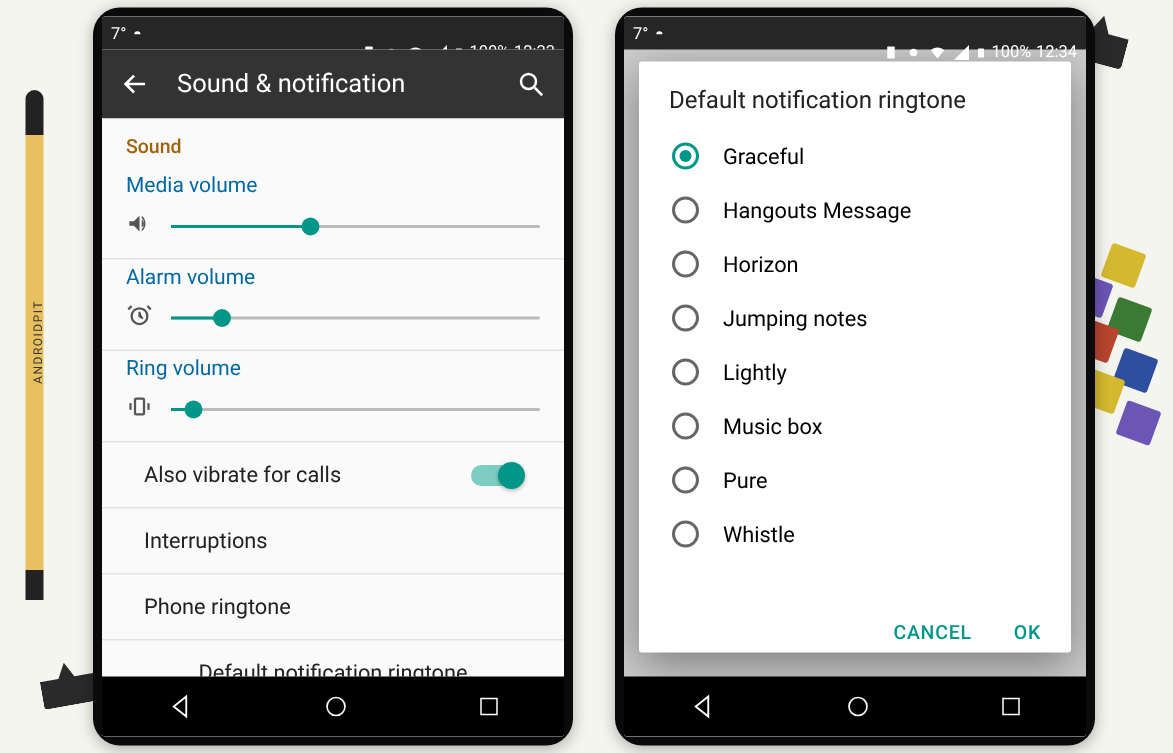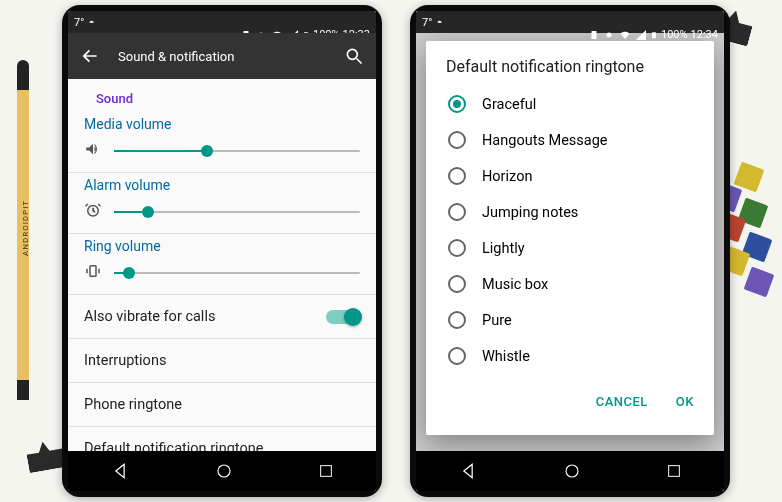--- a/index.html
+++ b/index.html
@@ -26,53 +26,53 @@
   .phone1 { left:62px; }
   .phone2 { left:410px; }
   .screen { width:100%; height:100%; background:#fff; border-radius:2px; display:flex; flex-direction:column; overflow:hidden; position:relative; }
 
   .statusbar { height:22px; background:#262626; color:#fff; display:flex; align-items:center; padding:0 6px; font-size:11px; justify-content:space-between; }
   .status-left { display:flex; align-items:center; gap:3px; }
   .status-right { display:flex; align-items:center; gap:3px;margin-top:25px; }
   .status-right svg { fill:#fff; }
 
   .appbar { height:46px; background:#333; color:#fff; display:flex; align-items:center; padding:0 12px; gap:18px; }
-  .appbar .title { font-size:13px; font-weight:400; flex:1; }
+  .appbar .title { font-size:17px; font-weight:400; flex:1; }
 
   .content { flex:1; overflow:hidden; background:#fafafa; }
-  .section-header { color:#6d28d9; font-size:13px; font-weight:500; padding:12px 28px 6px; }
+  .section-header { color:#a16207; font-size:13px; font-weight:500; padding:12px 16px 6px; }
   .slider-item { padding:4px 16px 10px; }
   .slider-item .label { font-size:14px; color:#0369a1; margin-bottom:8px; }
   .slider-row { display:flex; align-items:center; gap:12px; }
   .slider-row .icon { width:18px; color:#555; }
   .slider { flex:1; height:2px; background:#bbb; position:relative; border-radius:1px; }
   .slider .fill { position:absolute; left:0; top:0; height:100%; background:#009688; }
   .slider .thumb { position:absolute; width:12px; height:12px; background:#009688; border-radius:50%; top:-5px; transform:translateX(-50%); }
   .divider { height:1px; background:#e2e2e2; margin:0; }
-  .row-item { padding:13px 16px; display:flex; align-items:center; justify-content:space-between; }
+  .row-item { padding:13px 28px; display:flex; align-items:center; justify-content:space-between;text-align:center; }
   .row-item .primary { font-size:14.5px; color:#222; }
   .switch { width:34px; height:14px; background:#7dcdc3; border-radius:7px; position:relative; }
   .switch::after { content:""; position:absolute; width:18px; height:18px; background:#009688; border-radius:50%; right:-2px; top:-2px; box-shadow:0 1px 3px rgba(0,0,0,0.3); }
 
   .navbar { height:40px; background:#000; display:flex; align-items:center; justify-content:space-around; }
   .navbar svg { stroke:#fff; fill:none; stroke-width:1.5; }
 
   
   .behind { position:absolute; inset:0; background:#eaeaea; filter:blur(0.5px); padding-top:22px; }
   .behind-row { padding:11px 20px; color:#666; font-size:14px; }
   .scrim { position:absolute; inset:0; background:rgba(0,0,0,0.12); }
   .dialog { position:absolute; left:10px; right:10px; top:30px; bottom:56px; background:#fff; box-shadow:0 8px 30px rgba(0,0,0,0.4); display:flex; flex-direction:column; border-radius:2px; }
   .dialog-title { font-size:16px; color:#222; padding:16px 20px 10px; font-weight:400; }
   .radio-list { flex:1; overflow:hidden; }
   .radio-item { display:flex; align-items:center; gap:16px; padding:9px 22px; }
   .radio { width:18px; height:18px; border:2px solid #666; border-radius:50%; position:relative; flex-shrink:0; }
   .radio.checked { border-color:#009688; }
   .radio.checked::after { content:""; position:absolute; inset:3px; background:#009688; border-radius:50%; }
   .radio-label { font-size:14.5px; color:#000000; }
-  .dialog-actions { display:flex; justify-content:flex-end; gap:28px; padding:8px 20px 26px; }
+  .dialog-actions { display:flex; justify-content:flex-end; gap:28px; padding:8px 20px 5px; }
   .dialog-actions .btn { color:#009688; font-size:13px; font-weight:500; letter-spacing:0.5px; }
 
   .phone2 .statusbar { position:absolute; top:0; left:0; right:0; z-index:5; }
   .phone2 .navbar { position:absolute; bottom:0; left:0; right:0; z-index:5; }
 </style>
 </head>
 <body>
 
 <div class="pencil"></div>
 <div class="pencil-text">ANDROIDPIT</div>

